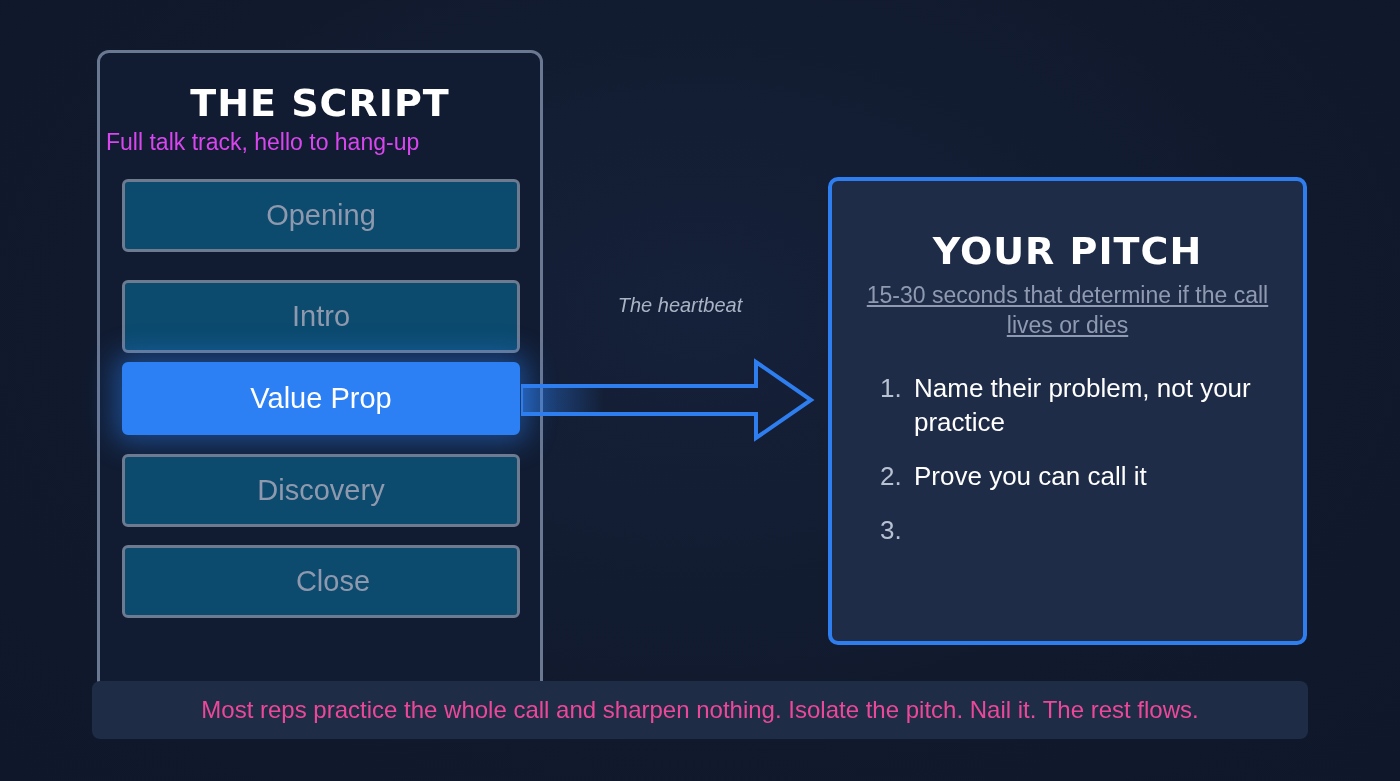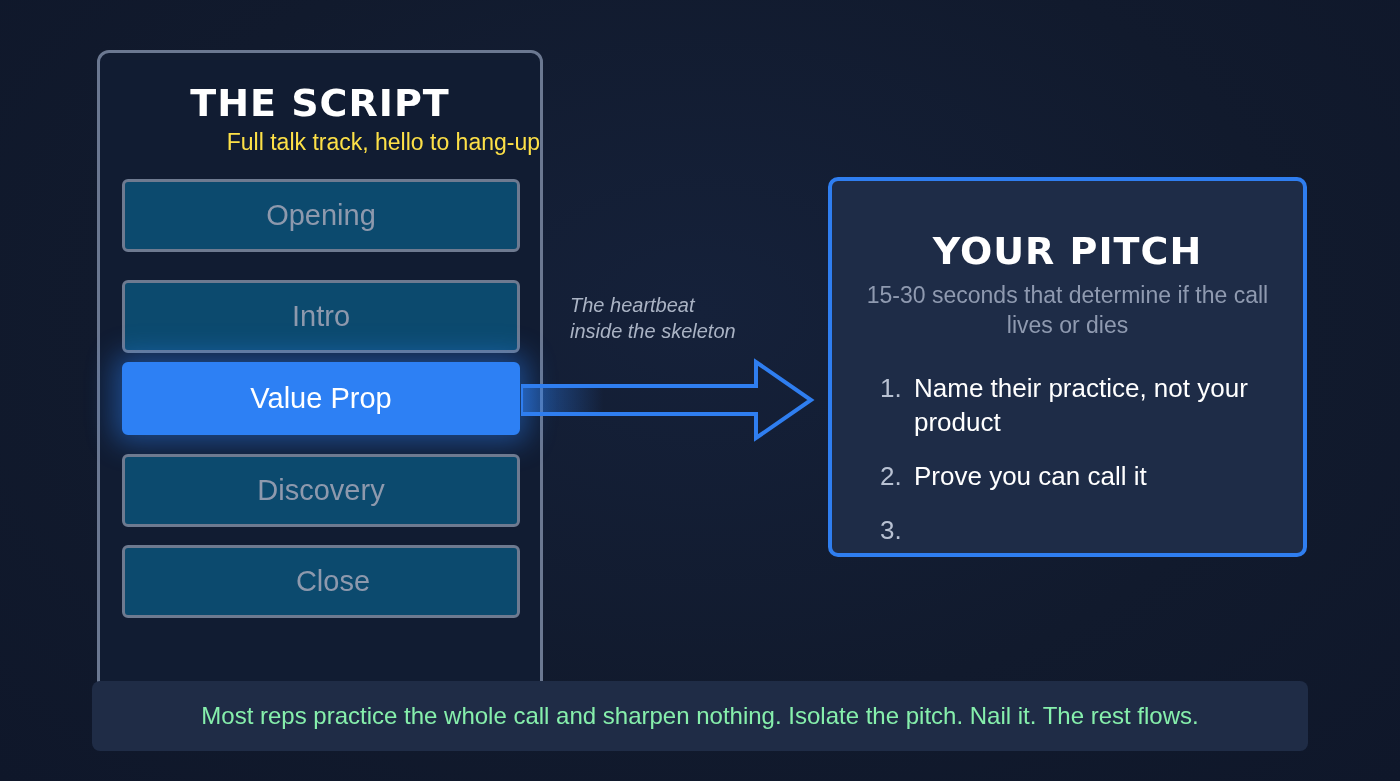--- a/index.html
+++ b/index.html
@@ -29,23 +29,23 @@
       left: 0; right: 0; top: 28px;
       text-align: center;
       color: #ffffff;
       font-weight: 700;
       font-size: 38px;
       letter-spacing: 1px;
       font-family: "DejaVu Sans", sans-serif;
     }
     .script-subtitle {
       position: absolute;
-      left: 12px; right: 0; top: 76px;
-      text-align: right;
-      color: #fde047;
+      left: 6px; right: 0; top: 76px;
+      text-align: left;
+      color: #d946ef;
       font-size: 23px;
     }
     .step {
       position: absolute;
       left: 22px;
       width: 398px; height: 73px;
       border: 3px solid #6e7a90;
       border-radius: 6px;
       box-sizing: border-box;
       display: flex; align-items: center; justify-content: center;
@@ -62,31 +62,31 @@
     
     .arrow {
       position: absolute;
       left: 521px; top: 358px;
       width: 295px; height: 84px;
     }
     .arrow-caption {
       position: absolute;
       left: 570px; top: 292px;
       width: 220px;
-      text-align: left;
+      text-align: center;
       color: #aab3c4;
       font-style: italic;
       font-size: 20px;
       line-height: 26px;
     }
     
     .pitch-panel {
       position: absolute;
       left: 828px; top: 177px;
-      width: 479px; height: 380px;
+      width: 479px; height: 468px;
       border: 4px solid #2f7ef0;
       border-radius: 10px;
       background: #1e2c47;
       box-sizing: border-box;
     }
     .pitch-title {
       position: absolute;
       left: 0; right: 0; top: 48px;
       text-align: center;
       color: #ffffff;
@@ -95,20 +95,21 @@
       letter-spacing: 1px;
       font-family: "DejaVu Sans", sans-serif;
     }
     .pitch-subtitle {
       position: absolute;
       left: 30px; right: 30px; top: 99px;
       text-align: center;
       color: #8f9ab0;
       font-size: 23px;
       line-height: 30px;
+      text-decoration: underline;
     }
     .pitch-list {
       position: absolute;
       left: 48px; top: 190px;
       width: 400px;
       margin: 0; padding: 0;
       list-style: none;
     }
     .pitch-item {
       display: flex;
@@ -119,25 +120,25 @@
     }
     .pitch-num {
       color: #b8c1d2;
       width: 34px;
       flex: 0 0 34px;
     }
     
     .footer {
       position: absolute;
       left: 92px; top: 681px;
-      width: 1216px; height: 70px;
+      width: 1216px; height: 58px;
       background: #1f2c46;
       border-radius: 8px;
       display: flex; align-items: center; justify-content: center;
-      color: #86efac;
+      color: #ec4899;
       font-size: 24px;
     }
   </style>
 </head>
 <body>
 
 <div class="canvas">
 
   <div class="script-panel">
     <div class="script-title">THE SCRIPT</div>
@@ -155,41 +156,40 @@
     <div class="step" style="top:401px;">
       <span>Discovery</span>
     </div>
     <div class="step" style="top:492px;padding-left:24px;">
       <span>Close</span>
     </div>
   </div>
 
   <div class="arrow-caption">
     <div>The heartbeat</div>
-    <div>inside the skeleton</div>
   </div>
 
   <svg class="arrow" viewBox="0 0 295 84" xmlns="http://www.w3.org/2000/svg">
     <defs>
       <linearGradient id="shaftGlow" x1="0" x2="1" y1="0" y2="0">
         <stop offset="0" stop-color="#2d80f4" stop-opacity="0.55"></stop>
         <stop offset="0.35" stop-color="#2d80f4" stop-opacity="0"></stop>
       </linearGradient>
     </defs>
     <rect x="0" y="28" width="235" height="28" fill="url(#shaftGlow)"></rect>
     <polygon points="0,28 235,28 235,4 290,42 235,80 235,56 0,56" fill="none" stroke="#2f7ef0" stroke-width="4" stroke-linejoin="miter"></polygon>
   </svg>
 
   <div class="pitch-panel">
     <div class="pitch-title">YOUR PITCH</div>
     <div class="pitch-subtitle">15-30 seconds that determine if the call lives or dies</div>
     <ol class="pitch-list">
       <li class="pitch-item">
         <span class="pitch-num">1.</span>
-        <span>Name their practice, not your product</span>
+        <span>Name their problem, not your practice</span>
       </li>
       <li class="pitch-item">
         <span class="pitch-num">2.</span>
         <span>Prove you can call it</span>
       </li>
       <li class="pitch-item">
         <span class="pitch-num">3.</span>
       </li>
     </ol>
   </div>

